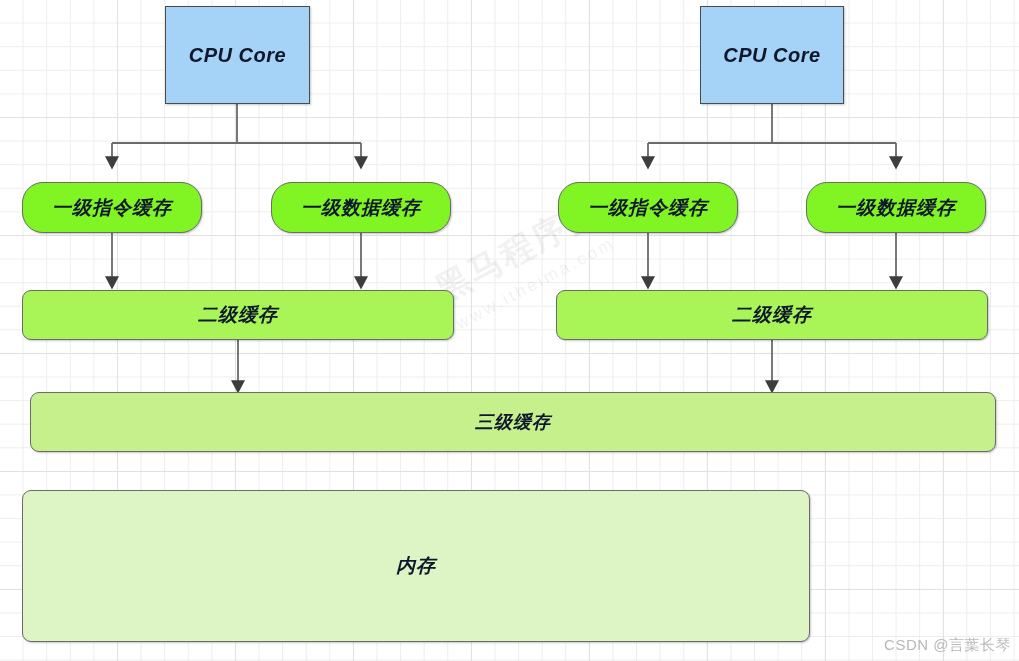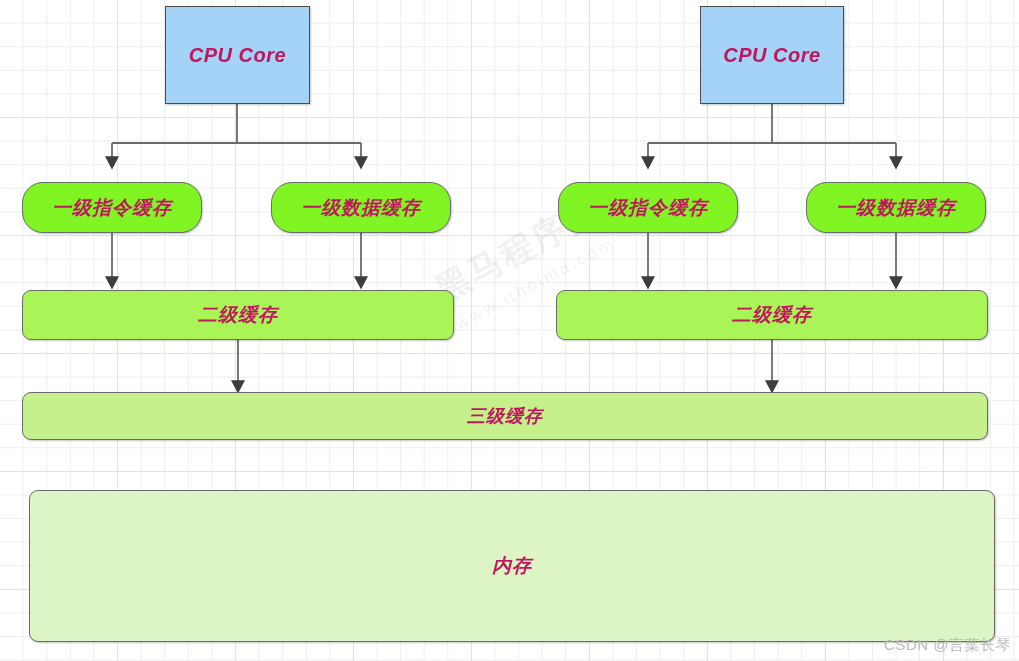--- a/index.html
+++ b/index.html
@@ -63,21 +63,21 @@
     height: 661px;
     pointer-events: none;
   }
 
   .node {
     position: absolute;
     box-sizing: border-box;
     display: flex;
     align-items: center;
     justify-content: center;
-    color: #be185d;
+    color: #0f172a;
     font-weight: bold;
     font-style: italic;
     text-align: center;
     border: 1.6px solid #6b6b6b;
     box-shadow: 1px 1px 2px rgba(0,0,0,0.22);
   }
   .node.cpu {
     background: #a5d2f7;
     border-color: #4a4a4a;
     border-radius: 0;
@@ -186,19 +186,19 @@
   <div class="node l1" style="left:271px; top:182px; width:180px; height:51px;">一级数据缓存</div>
 
   <div class="node l1" style="left:558px; top:182px; width:180px; height:51px;">一级指令缓存</div>
 
   <div class="node l1" style="left:806px; top:182px; width:180px; height:51px;">一级数据缓存</div>
 
   <div class="node l2" style="left:22px; top:290px; width:432px; height:50px;">二级缓存</div>
 
   <div class="node l2" style="left:556px; top:290px; width:432px; height:50px;">二级缓存</div>
 
-  <div class="node l3" style="left:22px; top:392px; width:966px; height:48px;text-align:center;">三级缓存</div>
-
-  <div class="node mem" style="left:29px; top:490px; width:966px; height:152px;">内存</div>
+  <div class="node l3" style="left:30px; top:392px; width:966px; height:60px;text-align:center;">三级缓存</div>
+
+  <div class="node mem" style="left:22px; top:490px; width:788px; height:152px;">内存</div>
 
   <div id="watermark-credit">CSDN @言葉长琴</div>
 
 </div>
 
 </body></html>

